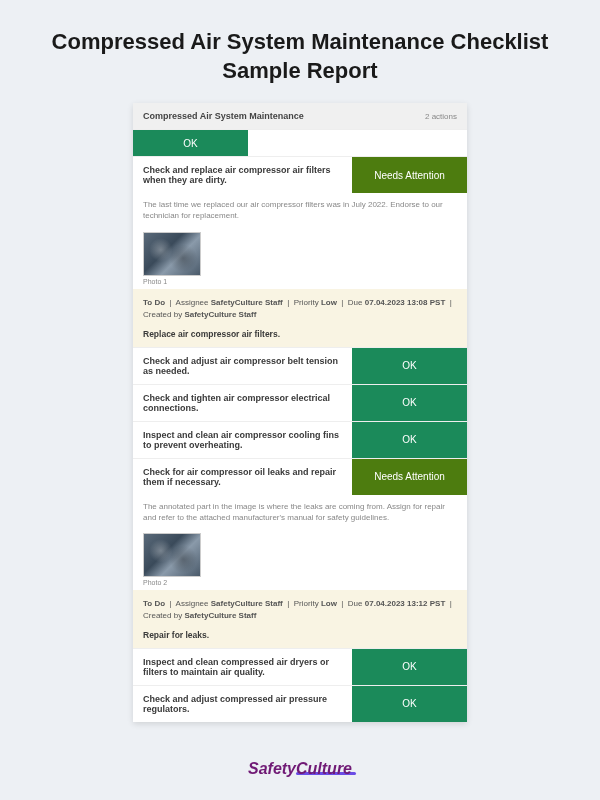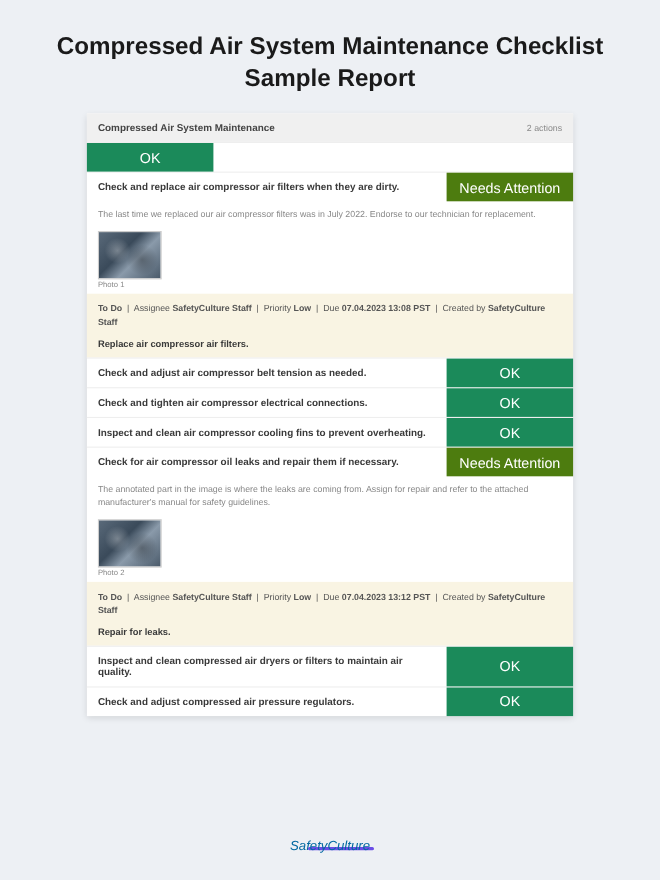--- a/index.html
+++ b/index.html
@@ -15,21 +15,21 @@
       text-align: center;
       font-size: 22px;
       font-weight: bold;
       color: #1a1a1a;
       padding: 28px 48px 18px;
       line-height: 1.3;
     }
     .report-card {
       background: #fff;
       margin: 0 auto;
-      width: 442px;
+      width: 334px;
       box-shadow: 0 2px 6px rgba(0,0,0,0.12);
       font-size: 9px;
     }
     .section-header {
       background: #f0f0f0;
       padding: 8px 10px;
       display: flex;
       justify-content: space-between;
       align-items: center;
     }
@@ -54,21 +54,21 @@
       font-size: 9px;
       display: flex;
       align-items: center;
     }
     .status {
       width: 115px;
       display: flex;
       align-items: center;
       justify-content: center;
       color: #fff;
-      font-size: 13px;
+      font-size: 10px;
       min-height: 26px;
     }
     .status.ok { background: #1b8a5a; }
     .status.attn { background: #4d7c0f; }
     .note {
       padding: 6px 10px;
       color: #888;
       font-size: 8px;
       line-height: 1.4;
     }
@@ -122,24 +122,24 @@
     }
     .footer-logo {
       position: absolute;
       bottom: 22px;
       left: 0;
       right: 0;
       text-align: center;
       font-family: Arial, sans-serif;
     }
     .footer-logo .brand {
-      font-size: 12px;
-      font-weight: normal;
+      font-size: 16px;
+      font-weight: bold;
       font-style: italic;
-      color: #0369a1;
+      color: #701a75;
       position: relative;
       display: inline-block;
     }
     .footer-logo .brand::after {
       content: '';
       position: absolute;
       right: -4px;
       bottom: 3px;
       width: 60px;
       height: 3px;

